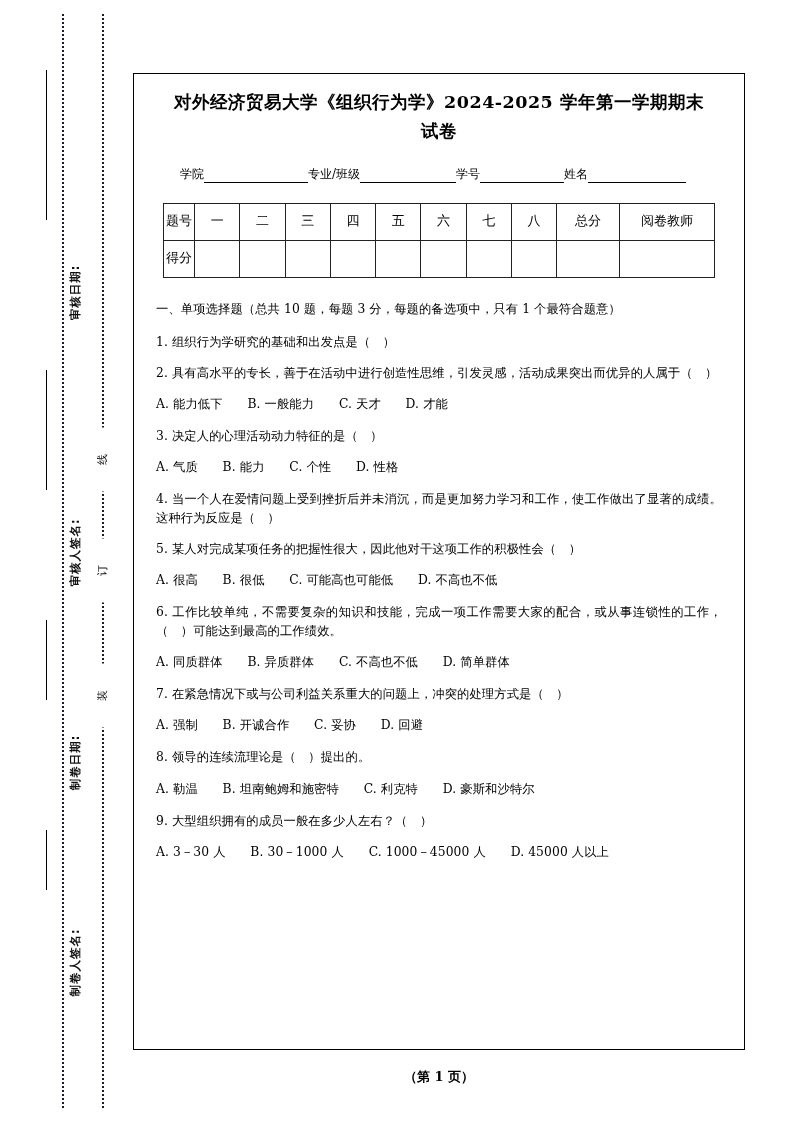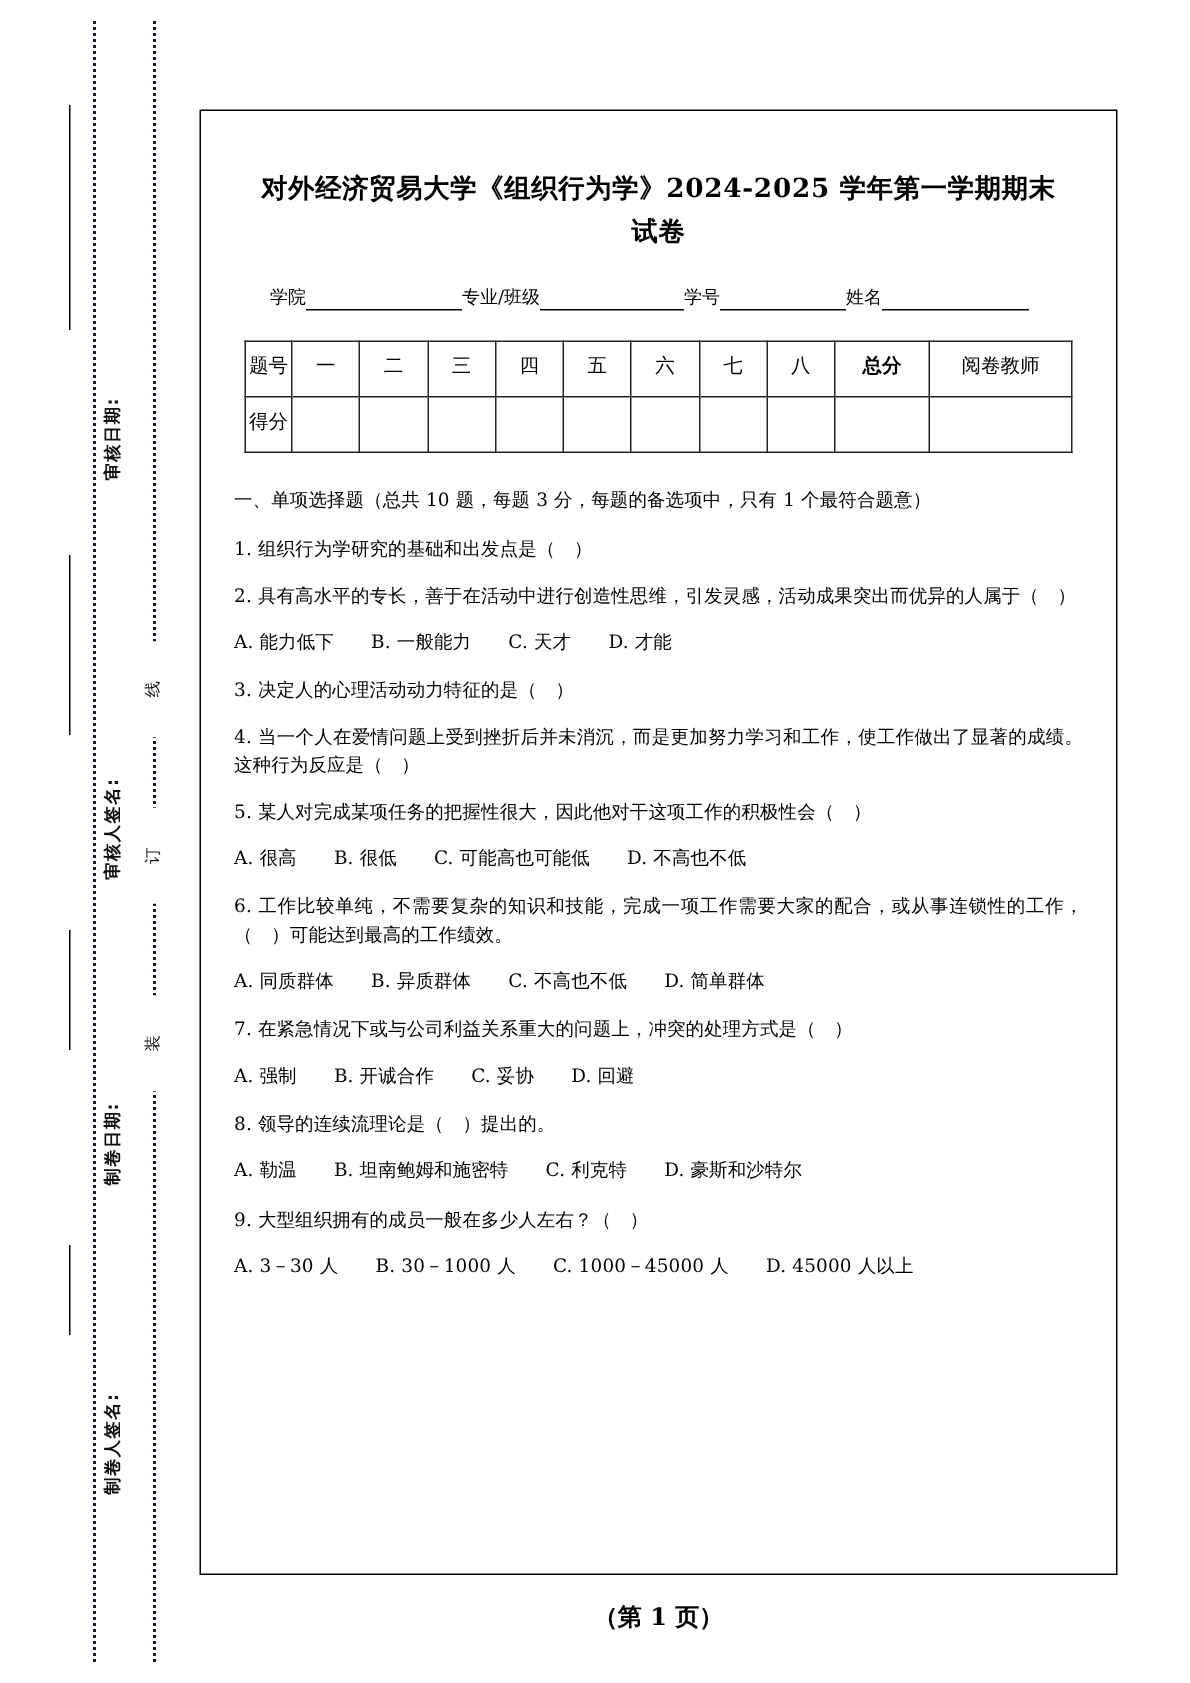--- a/index.html
+++ b/index.html
@@ -65,21 +65,21 @@
 
   
   #exam-frame {
     position: absolute;
     left: 133px;
     top: 73px;
     width: 612px;
     height: 977px;
     border: 1.2px solid #000;
     box-sizing: border-box;
-    padding: 34px 22px 10px 22px;
+    padding: 10px 22px 10px 22px;
   }
 
   #exam-title {
     text-align: center;
     font-size: 17.5px;
     font-weight: bold;
     line-height: 1.65;
     letter-spacing: 0.5px;
     margin: 4px 6px 0 6px;
     font-family: "DejaVu Serif", "Liberation Serif", serif;
@@ -121,42 +121,42 @@
     line-height: 1.12;
     padding: 0;
   }
   td.head-cell {
     width: 30px;
     font-size: 12.5px;
     line-height: 1.15;
     padding: 2px 0;
   }
   td.last-col { width: 94px; font-size: 12.5px; line-height: 1.3; }
-  td.total-col { width: 62px; font-weight: bold; }
+  td.total-col { width: 62px; }
 
   
   #questions { margin-top: 22px; }
   .qline {
     font-size: 12.3px;
     line-height: 1.55;
     margin: 0 0 12px 0;
     letter-spacing: 0.1px;
     text-align: justify;
   }
   .qline.opts { margin-bottom: 13px; }
   .section-head { margin-bottom: 14px; }
 
   
   #page-footer {
     position: absolute;
     left: 133px;
     top: 1068px;
     width: 612px;
     text-align: center;
-    font-size: 16px;
+    font-size: 13px;
     font-weight: bold;
   }
 </style>
 </head>
 <body>
 
 <div id="binding-margin">
   <div id="dotted-outer" class="dotted-line"></div>
   <div id="dotted-inner" class="dotted-line"></div>
 
@@ -236,20 +236,21 @@
 
   <div id="questions">
     <p class="qline section-head">一、单项选择题（总共 10 题，每题 3 分，每题的备选项中，只有 1 个最符合题意）</p>
 
     <p class="qline">1. 组织行为学研究的基础和出发点是（　）</p>
 
     <p class="qline">2. 具有高水平的专长，善于在活动中进行创造性思维，引发灵感，活动成果突出而优异的人属于（　）</p>
     <p class="qline opts">A. 能力低下　　B. 一般能力　　C. 天才　　D. 才能</p>
 
     <p class="qline">3. 决定人的心理活动动力特征的是（　）</p>
+    <p class="qline opts">A. 气质　　B. 能力　　C. 个性　　D. 性格</p>
 
     <p class="qline">4. 当一个人在爱情问题上受到挫折后并未消沉，而是更加努力学习和工作，使工作做出了显著的成绩。这种行为反应是（　）</p>
 
     <p class="qline">5. 某人对完成某项任务的把握性很大，因此他对干这项工作的积极性会（　）</p>
     <p class="qline opts">A. 很高　　B. 很低　　C. 可能高也可能低　　D. 不高也不低</p>
 
     <p class="qline">6. 工作比较单纯，不需要复杂的知识和技能，完成一项工作需要大家的配合，或从事连锁性的工作，（　）可能达到最高的工作绩效。</p>
     <p class="qline opts">A. 同质群体　　B. 异质群体　　C. 不高也不低　　D. 简单群体</p>
 
     <p class="qline">7. 在紧急情况下或与公司利益关系重大的问题上，冲突的处理方式是（　）</p>

